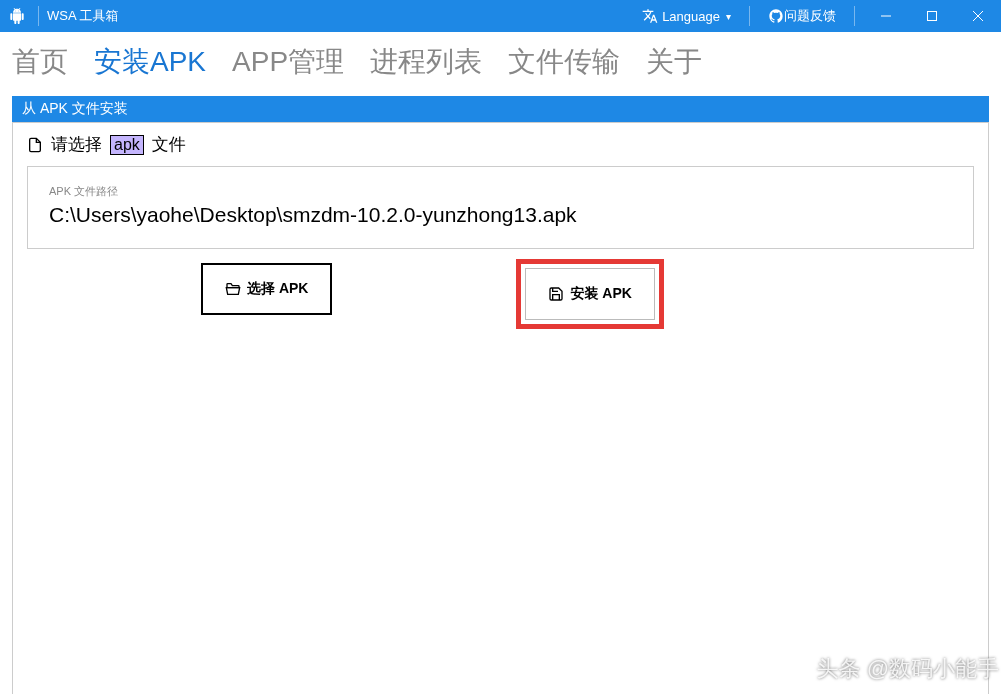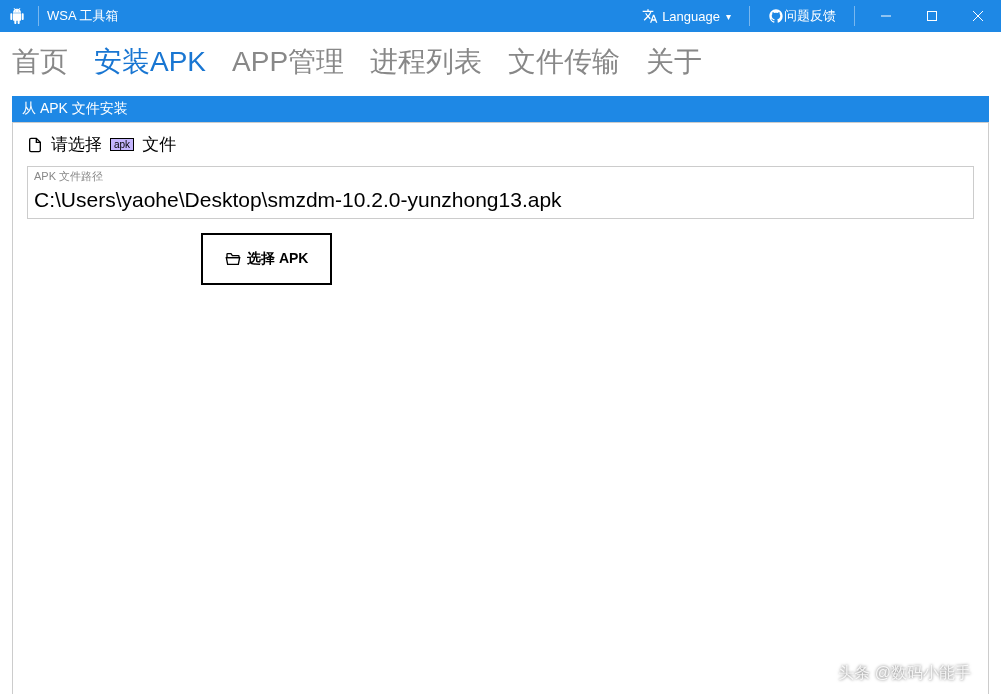--- a/index.html
+++ b/index.html
@@ -17,35 +17,35 @@
 .titlebar .arrow-down { font-size: 10px; margin-left: 2px; }
 
 .nav { height: 60px; display: flex; align-items: center; padding: 0 12px; gap: 26px; background: #fff; }
 .nav .item { font-size: 28px; color: #888; cursor: pointer; font-weight: 400; }
 .nav .item.active { color: #1976d2; font-weight: 500; }
 
 .section-header { background: #1e88e5; color: #fff; font-size: 14px; padding: 4px 10px; margin: 4px 12px 0 12px; }
 
 .content { padding: 10px 14px; }
 .select-label { display: flex; align-items: center; gap: 8px; font-size: 17px; margin-bottom: 10px; }
-.select-label .boxed { border: 1px solid #000; background: #c4b5fd; padding: 0 3px; font-size: 10px; }
+.select-label .boxed { border: 1px solid #000; background: #c4b5fd; padding: 0 3px; font-size: 16px; }
 
-.path-group { border: 1px solid #ccc; padding: 0; }
+.path-group { border: 1px solid #ccc; padding: 15px; }
 .path-group .caption { font-size: 11px; color: #888; padding: 2px 6px 0 6px; }
 .path-group .path-input { width: 100%; border: none; outline: none; font-size: 21px; padding: 4px 6px 6px 6px; font-family: inherit; color: #000; }
 
 .button-row { display: flex; gap: 180px; padding: 10px 0 0 170px; }
 .btn { display: flex; align-items: center; justify-content: center; gap: 6px; height: 52px; padding: 0 22px; font-size: 14px; font-weight: 700; background: #fff; cursor: pointer; border: 2px solid #000; }
 .btn-wrap { padding: 4px; }
 .btn-wrap.highlight { border: 5px solid #e53935; }
 .btn-wrap.highlight .btn { border: 1px solid #bbb; }
 
 .content-frame { border: 1px solid #ccc; margin: 0 12px 12px 12px; height: 576px; }
 
-.watermark { position: absolute; right: 30px; bottom: 10px; color: rgba(255,255,255,0.85); font-size: 16px; text-shadow: 0 0 3px rgba(0,0,0,0.6); font-weight: 500; }
+.watermark { position: absolute; right: 2px; bottom: 10px; color: rgba(255,255,255,0.85); font-size: 22px; text-shadow: 0 0 3px rgba(0,0,0,0.6); font-weight: 500; }
 </style>
 </head>
 <body>
 
 <div class="titlebar">
   <span class="android-icon">
     <svg width="16" height="16" viewBox="0 0 24 24" fill="#fff">
         <path d="M6 18c0 .55.45 1 1 1h1v3.5c0 .83.67 1.5 1.5 1.5s1.5-.67 1.5-1.5V19h2v3.5c0 .83.67 1.5 1.5 1.5s1.5-.67 1.5-1.5V19h1c.55 0 1-.45 1-1V8H6v10zM3.5 8C2.67 8 2 8.67 2 9.5v7c0 .83.67 1.5 1.5 1.5S5 17.33 5 16.5v-7C5 8.67 4.33 8 3.5 8zm17 0c-.83 0-1.5.67-1.5 1.5v7c0 .83.67 1.5 1.5 1.5s1.5-.67 1.5-1.5v-7c0-.83-.67-1.5-1.5-1.5zm-4.97-5.84l1.3-1.3c.2-.2.2-.51 0-.71-.2-.2-.51-.2-.71 0l-1.48 1.48C13.85 1.23 12.95 1 12 1c-.96 0-1.86.23-2.66.63L7.85.15c-.2-.2-.51-.2-.71 0-.2.2-.2.51 0 .71l1.31 1.31C6.97 3.26 6 5.01 6 7h12c0-1.99-.97-3.75-2.47-4.84zM10 5H9V4h1v1zm5 0h-1V4h1v1z"></path>
       </svg>
   </span>
@@ -116,17 +116,27 @@
     <div class="button-row">
       <div class="btn-wrap">
         <div class="btn">
           <svg width="16" height="16" viewBox="0 0 24 24" fill="none" stroke="#000" stroke-width="2">
               <path d="M4 4h5l2 3h9a1 1 0 0 1 1 1v2H3V5a1 1 0 0 1 1-1z"></path>
               <path d="M2 10h20l-2 10H4z"></path>
             </svg>
           <span>选择 APK</span>
         </div>
       </div>
+      <div class="btn-wrap highlight">
+        <div class="btn">
+          <svg width="16" height="16" viewBox="0 0 24 24" fill="none" stroke="#000" stroke-width="2">
+              <path d="M19 21H5a2 2 0 0 1-2-2V5a2 2 0 0 1 2-2h11l5 5v11a2 2 0 0 1-2 2z"></path>
+              <polyline points="17 21 17 13 7 13 7 21"></polyline>
+              <polyline points="7 3 7 8 15 8"></polyline>
+            </svg>
+          <span>安装 APK</span>
+        </div>
+      </div>
     </div>
   </div>
 </div>
 
 <div class="watermark">头条 @数码小能手</div>
 
 </body></html>

